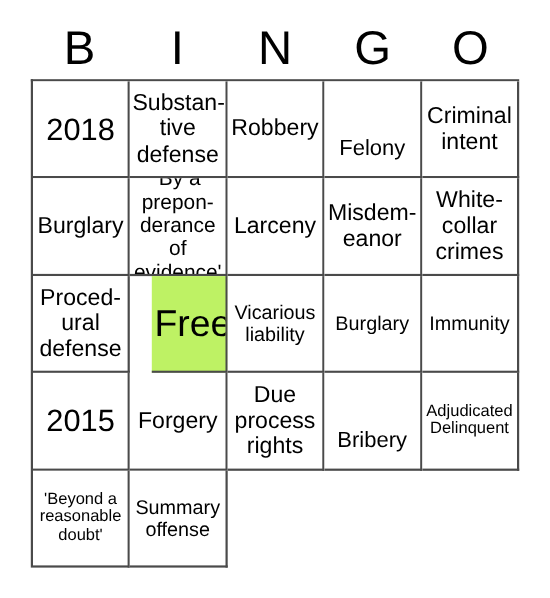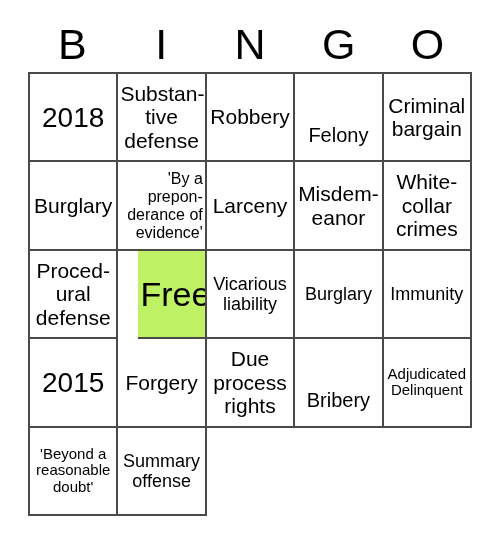--- a/index.html
+++ b/index.html
@@ -70,21 +70,21 @@
     white-space: pre-line;
     width: 100%;
   }
 
   
   .s-xxl .txt { font-size: 28px; }
   .s-xl  .txt { font-size: 20px; margin-top: 36px; }
   .s-lg  .txt { font-size: 21px; }
   .s-md  .txt { font-size: 18px; }
   .s-sm  .txt { font-size: 15px; }
-  .s-xs  .txt { font-size: 16px; text-align: right; }
+  .s-xs  .txt { font-size: 19px; }
 
   .free {
     background: #9ce85d;
   }
   .free .txt {
     font-size: 34px;
   }
 </style>
 </head>
 <body>
@@ -119,21 +119,21 @@
 defense</span>
       </div>
       <div class="cell s-lg">
         <span class="txt">Robbery</span>
       </div>
       <div class="cell s-xl">
         <span class="txt">Felony</span>
       </div>
       <div class="cell s-lg">
         <span class="txt">Criminal
-bargain</span>
+intent</span>
       </div>
       <div class="cell s-lg">
         <span class="txt">Burglary</span>
       </div>
       <div class="cell s-xs">
         <span class="txt">'By a
 prepon-
 derance of
 evidence'</span>
       </div>

